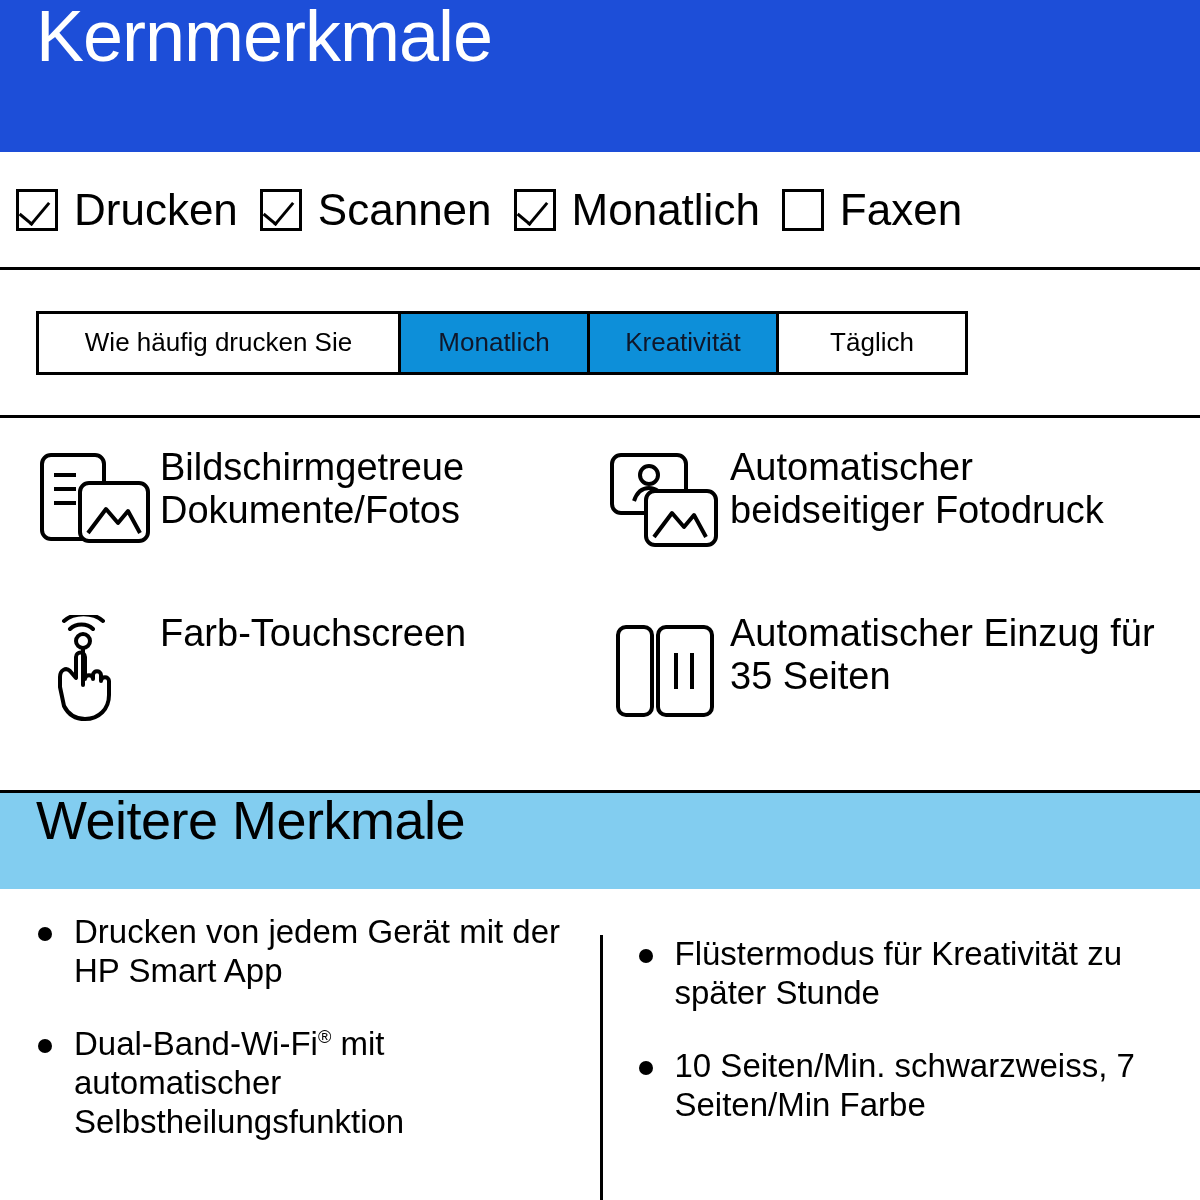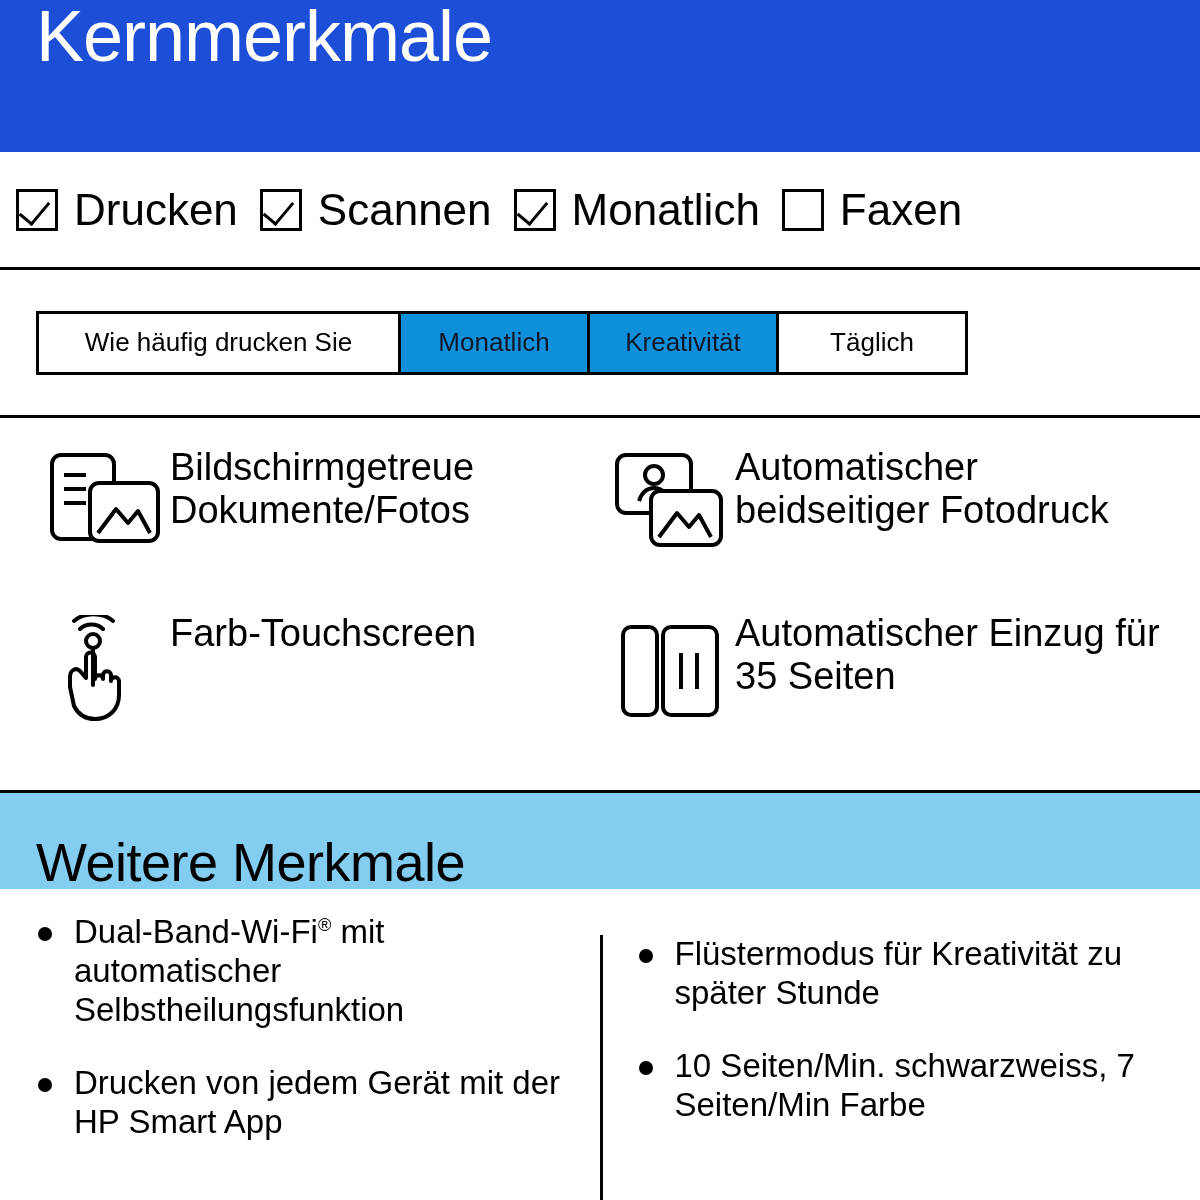--- a/index.html
+++ b/index.html
@@ -98,21 +98,21 @@
     white-space: nowrap;
   }
   .seg:last-child { border-right: none; border-radius: 18px; }
   .seg.lead { flex: 0 0 362px; text-align: center; }
   .seg.opt { flex: 1 1 0; }
   .seg.active { background: #0d8fd9; color: #0f172a; }
 
   
   .features {
     border-bottom: 3px solid #000;
-    padding: 22px 30px 26px 40px;
+    padding: 22px 30px 26px 30px;
     display: grid;
     grid-template-columns: 1fr 1fr;
     grid-auto-rows: auto;
     row-gap: 8px;
   }
   .feature {
     display: flex;
     align-items: flex-start;
     min-height: 158px;
   }
@@ -128,21 +128,21 @@
     font-size: 38px;
     line-height: 1.12;
     padding-top: 6px;
   }
 
   
   .sub-band {
     background: #82cdf0;
     height: 96px;
     display: flex;
-    align-items: flex-end;
+    align-items: flex-start;
     padding: 0 36px;
   }
   .sub-band h2 {
     font-size: 54px;
     font-weight: 400;
     letter-spacing: -0.5px;
     line-height: 1;
   }
 
   .extras {
@@ -277,25 +277,25 @@
 
   <div class="sub-band">
     <h2>Weitere Merkmale</h2>
   </div>
 
   <div class="extras">
 
     <div class="extras-col left">
       <div class="bullet">
         <span class="dot"></span>
-        <span class="btext">Dual-Band-Wi-Fi<sup>®</sup> mit automatischer Selbstheilungsfunktion</span>
+        <span class="btext">Drucken von jedem Gerät mit der HP Smart App</span>
       </div>
       <div class="bullet">
         <span class="dot"></span>
-        <span class="btext">Drucken von jedem Gerät mit der HP Smart App</span>
+        <span class="btext">Dual-Band-Wi-Fi<sup>®</sup> mit automatischer Selbstheilungsfunktion</span>
       </div>
     </div>
 
     <div class="extras-col right">
       <div class="bullet">
         <span class="dot"></span>
         <span class="btext">Flüstermodus für Kreativität zu später Stunde</span>
       </div>
       <div class="bullet">
         <span class="dot"></span>

